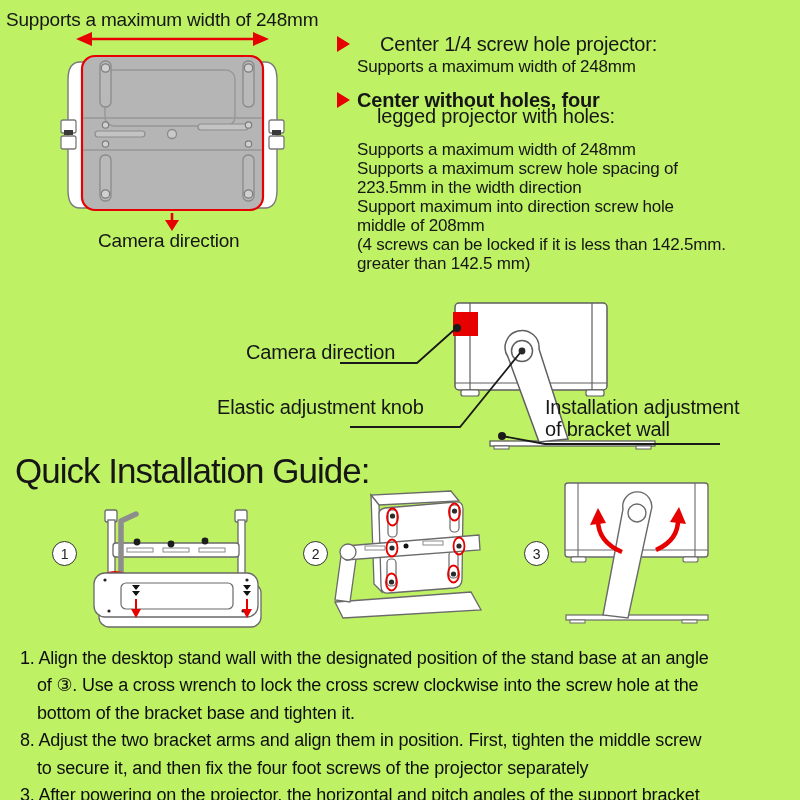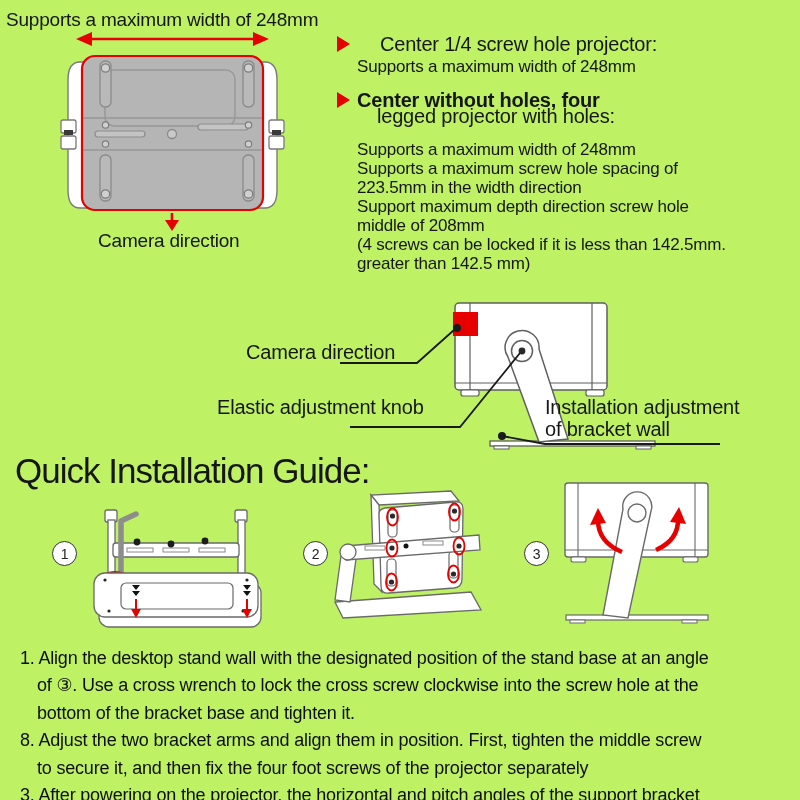--- a/index.html
+++ b/index.html
@@ -114,21 +114,21 @@
   <div class="abs bb1">Supports a maximum width of 248mm</div>
 
   <div class="tri tri2"></div>
   <div class="abs b-title" style="left:357px;top:87px;font-weight:bold;">Center without holes, four</div>
   <div class="abs b-title" style="left:357px;top:103px;margin-left:20px;">legged projector with holes:</div>
 
   <div class="abs b-body">
     <div>Supports a maximum width of 248mm</div>
     <div>Supports a maximum screw hole spacing of</div>
     <div>223.5mm in the width direction</div>
-    <div>Support maximum depth direction screw hole</div>
+    <div>Support maximum into direction screw hole</div>
     <div>middle of 208mm</div>
     <div>(4 screws can be locked if it is less than 142.5mm.</div>
     <div>greater than 142.5 mm)</div>
   </div>
 
   <svg style="left:200px;top:295px;" width="580" height="170" viewBox="0 0 580 170">
 
     <rect x="255" y="8" width="152" height="87" rx="4" fill="#fff" stroke="#5f5f5f" stroke-width="1.5"></rect>
     <line x1="270" y1="8" x2="270" y2="95" stroke="#5f5f5f" stroke-width="1.2"></line>
     <line x1="392" y1="8" x2="392" y2="95" stroke="#5f5f5f" stroke-width="1.2"></line>

